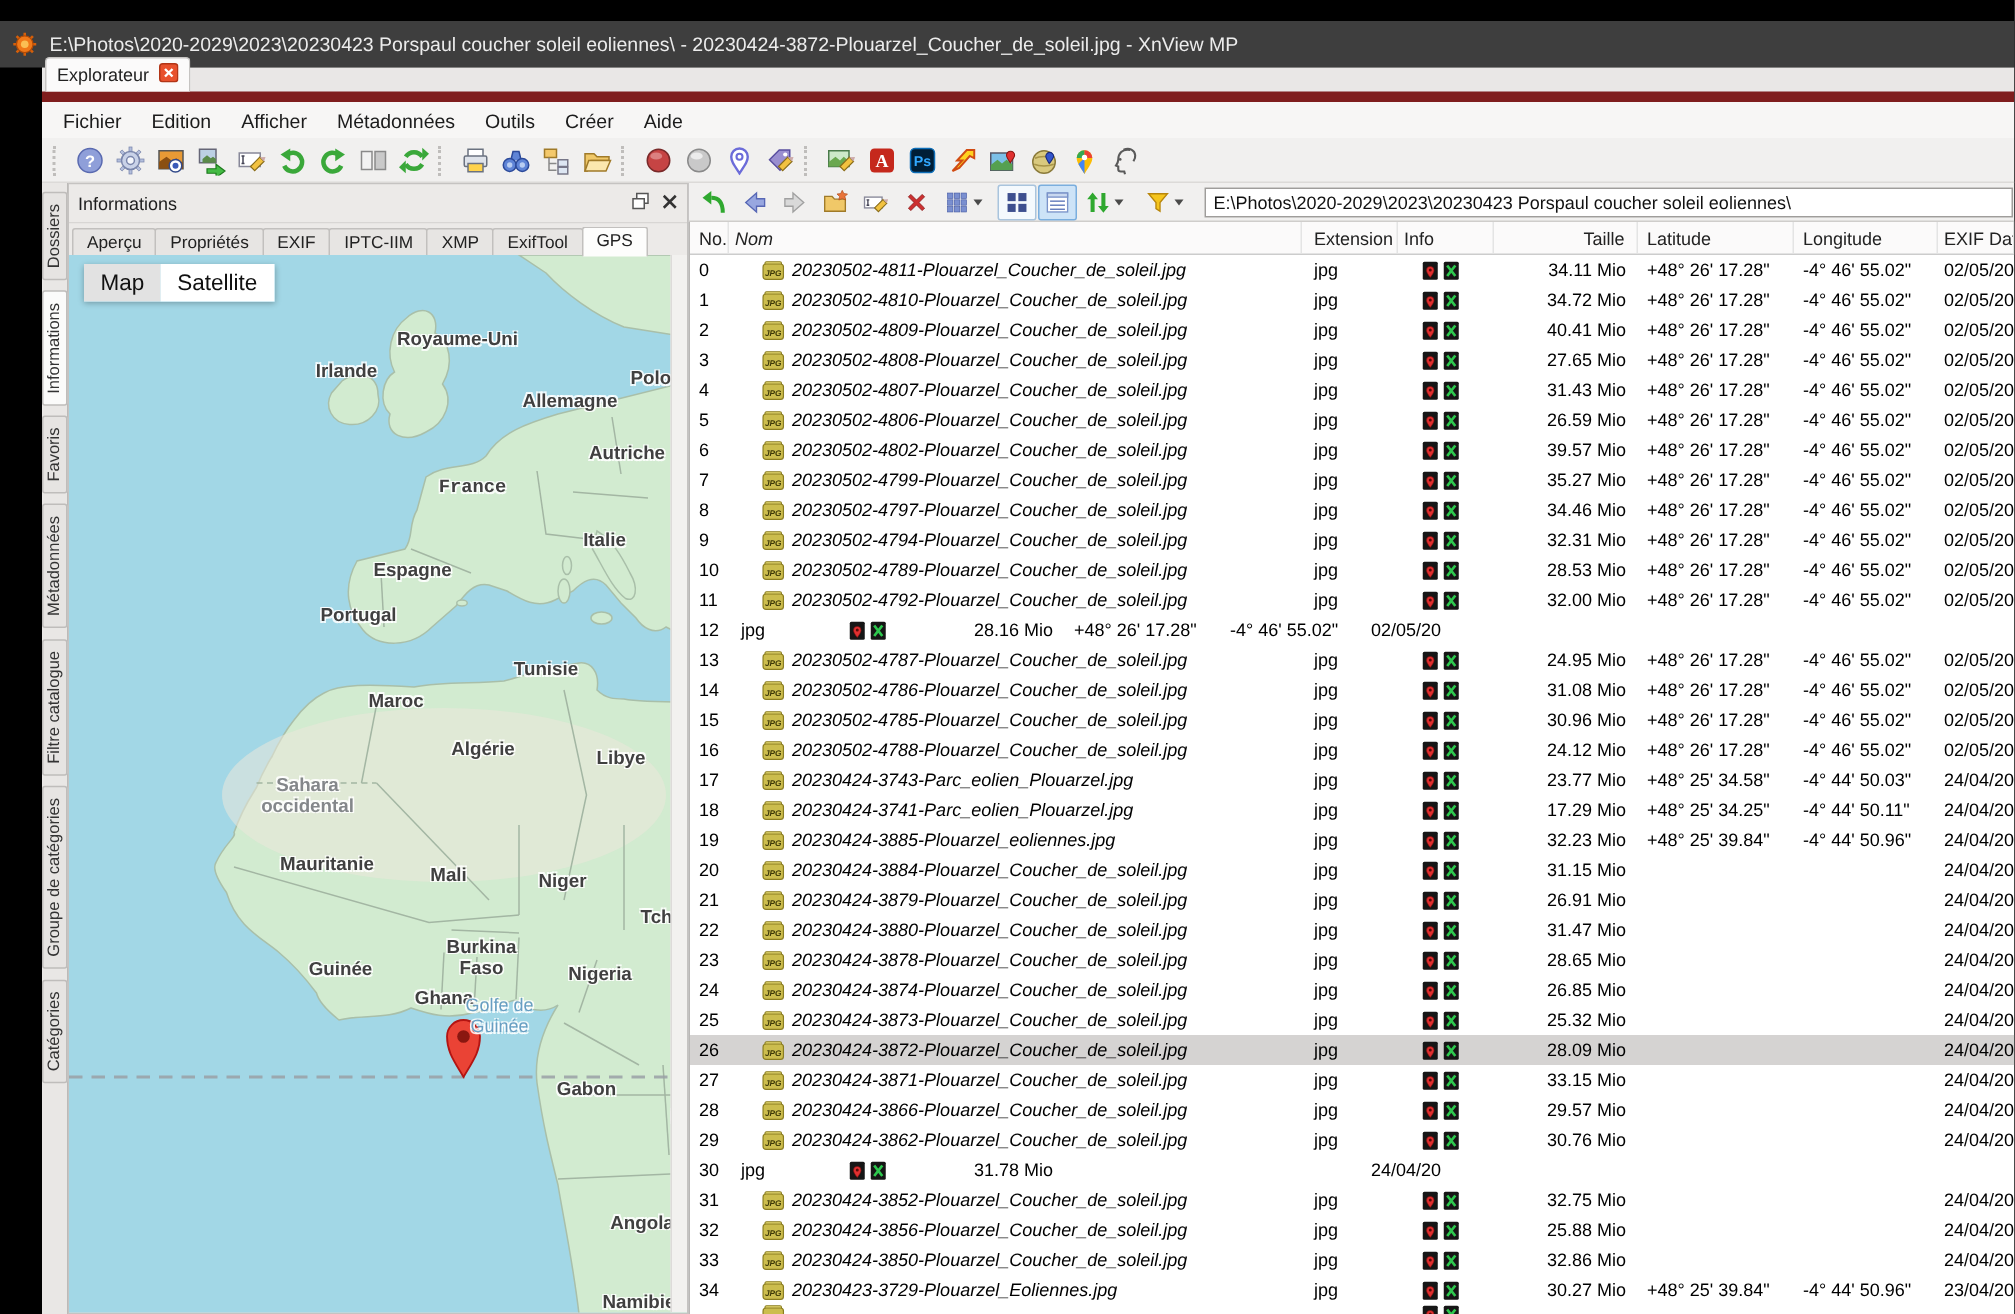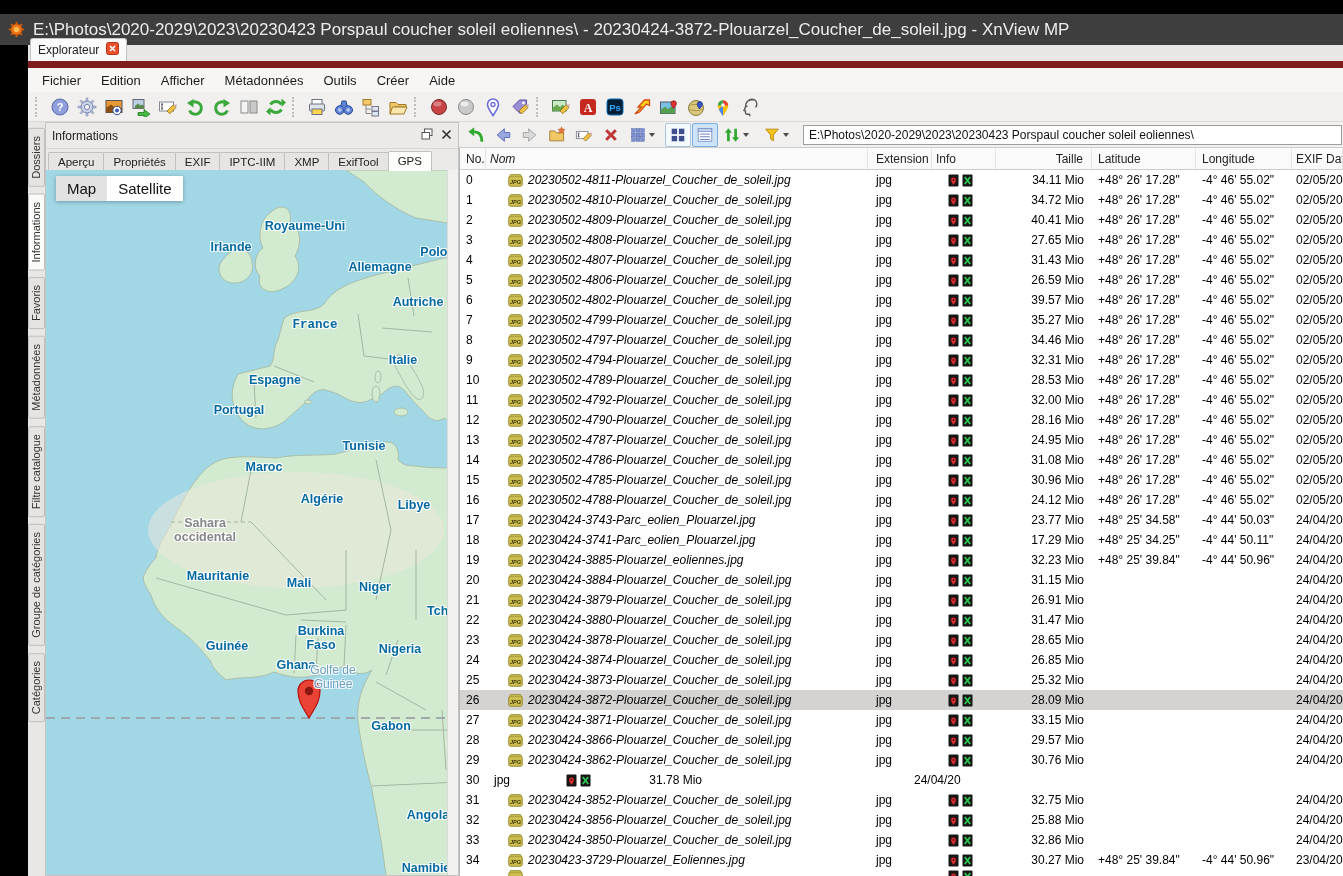--- a/index.html
+++ b/index.html
@@ -1,21 +1,21 @@
 <!DOCTYPE html>
 <html style="--ocean: #a2d7e6; --land: #d2ebd0;"><head>
 <meta charset="utf-8">
 <style>
   html,body{margin:0;padding:0;background:#000;}
   #screen{position:relative;width:1343px;height:876px;background:#000;overflow:hidden;
           font-family:"Liberation Sans",sans-serif;-webkit-font-smoothing:antialiased;}
   
   .titlebar{position:absolute;left:0;top:14px;width:100%;height:31px;background:#3e3e3e;
             color:#ececec;display:flex;align-items:center;gap:8px;padding-left:8px;
-            box-sizing:border-box;font-size:17px;}
+            box-sizing:border-box;font-size:13px;}
   .titlebar .app-icon{width:17px;height:17px;flex:0 0 auto;}
   
   .tabbar{position:absolute;left:28px;top:45px;right:0;height:23px;background:#e9e7e6;
           border-bottom:7px solid #7f1d1d;display:flex;align-items:flex-end;padding-left:2px;box-sizing:border-box;}
   .tab{background:#fbfafa;border:1px solid #c6c4c2;border-bottom:none;border-radius:3px 3px 0 0;
        height:22px;display:flex;align-items:center;gap:7px;padding:0 7px;font-size:12px;color:#222;}
   
   .menubar{position:absolute;left:28px;top:68px;right:0;height:24px;background:#f7f6f5;
            display:flex;align-items:center;font-size:13px;color:#1b1b1b;padding-left:4px;box-sizing:border-box;}
   .menu-item{padding:3px 10px;cursor:default;}
@@ -50,21 +50,21 @@
   .ptabs{height:22px;display:flex;align-items:flex-end;padding-left:2px;background:#eceae8;}
   .ptab{font-size:11.5px;color:#222;background:#e7e5e3;border:1px solid #c2c0be;border-bottom:none;
         padding:3px 9px 3px;margin-right:-1px;border-radius:2px 2px 0 0;position:relative;margin-top:43px;}
   .ptab.active{background:#fdfdfc;z-index:2;padding-bottom:4px;}
   .map-wrap{position:absolute;left:0;top:47px;right:0;bottom:0;overflow:hidden;background:var(--ocean);}
   .map-wrap svg{position:absolute;left:0;top:0;}
   .map-scroll{position:absolute;right:0;top:0;bottom:0;width:10px;background:#f2f1ef;border-left:1px solid #dddbd9;z-index:8;}
   .map-ctl{position:absolute;left:10px;top:6px;display:flex;z-index:6;box-shadow:0 1px 4px rgba(0,0,0,.3);}
   .map-btn{font-size:15px;color:#111;padding:4px 11px;background:#fff;}
   .map-btn.sel{background:#e2e2e2;}
-  .map-label{position:absolute;transform:translate(-50%,-50%);font-weight:bold;font-size:12.5px;color:#0369a1;
+  .map-label{position:absolute;transform:translate(-50%,-50%);font-weight:bold;font-size:12.5px;color:#404040;
              text-shadow:-1px -1px 0 rgba(255,255,255,.85),1px -1px 0 rgba(255,255,255,.85),
                          -1px 1px 0 rgba(255,255,255,.85),1px 1px 0 rgba(255,255,255,.85);
              white-space:pre;text-align:center;line-height:14px;z-index:5;pointer-events:none;}
   .map-label.water{color:#689ec2;font-weight:normal;font-size:12px;}
   .map-label.region{color:#84878a;}
   .land{fill:var(--land);stroke:#a9bfa9;stroke-width:1;}
   .border{fill:none;stroke:#a3b6a3;stroke-width:1;}
   
   .rpane{position:absolute;left:459px;top:148px;right:0;bottom:0;background:#fff;
          border-left:1px solid #b9b7b5;box-sizing:border-box;overflow:hidden;}
@@ -1003,30 +1003,20 @@
               </svg>
             </span>
           </div>
           <div class="cell c-size">32.00 Mio</div>
           <div class="cell c-lat">+48° 26' 17.28"</div>
           <div class="cell c-lon">-4° 46' 55.02"</div>
           <div class="cell c-date">02/05/20</div>
         </div>
         <div class="tr">
           <div class="cell c-no">12</div>
-          <div class="cell c-nom">
-            <span style="display: flex;">
-              <svg width="15" height="13" viewBox="0 0 15 13">
-                <rect x="2" y="0.5" width="11" height="3.5" rx="1" fill="#e8dc74" stroke="#8a7d20" stroke-width="0.7"></rect>
-                <rect x="0.7" y="2" width="13.6" height="10.3" rx="2" fill="#ccbd4e" stroke="#8a7d20" stroke-width="0.8"></rect>
-                <text x="7.5" y="9.8" font-size="5.5" font-weight="bold" fill="#3f3a08" text-anchor="middle" font-family="Liberation Sans,sans-serif">JPG</text>
-              </svg>
-            </span>
-            <span>20230502-4790-Plouarzel_Coucher_de_soleil.jpg</span>
-          </div>
           <div class="cell c-ext">jpg</div>
           <div class="cell c-info">
             <span style="display: flex;">
               <svg width="11" height="13" viewBox="0 0 11 13">
                 <rect x="0.5" y="0.5" width="10" height="12" rx="1" fill="#161616"></rect>
                 <path d="M5.5 11 C3.7 8.5 3 7.5 3 6.1 A2.5 2.5 0 1 1 8 6.1 C8 7.5 7.3 8.5 5.5 11Z" fill="#e03030" stroke="#7a1010" stroke-width="0.4"></path>
                 <circle cx="5.5" cy="6" r="1" fill="#5a0a0a"></circle>
               </svg>
             </span>
             <span style="display: flex;">

